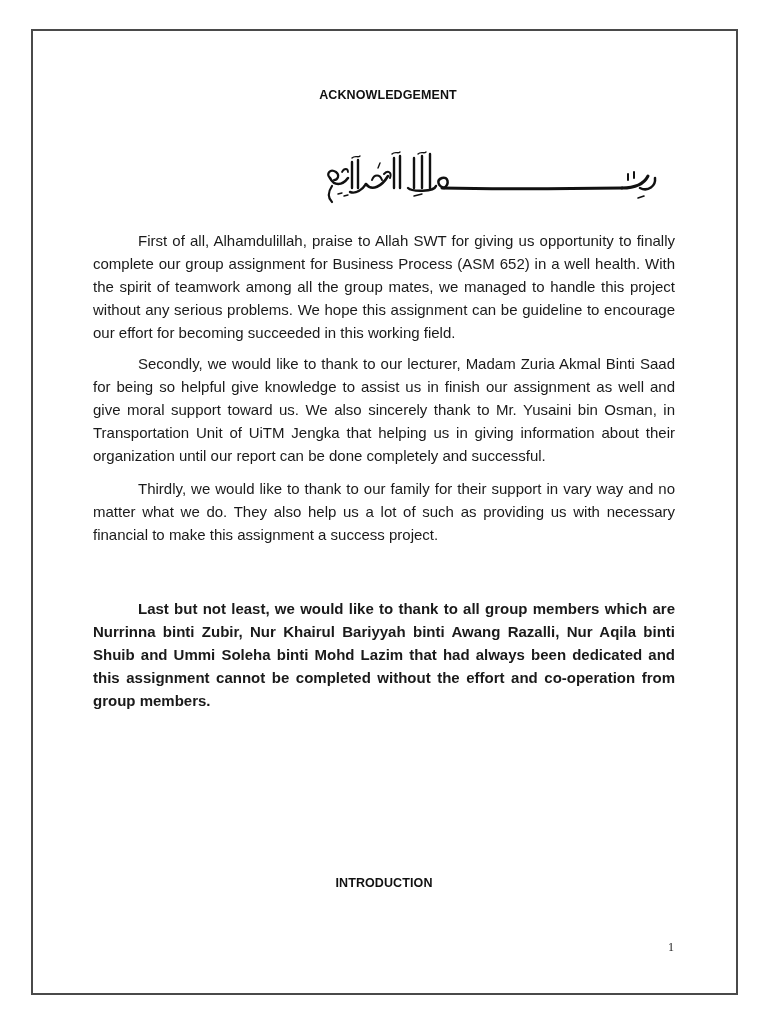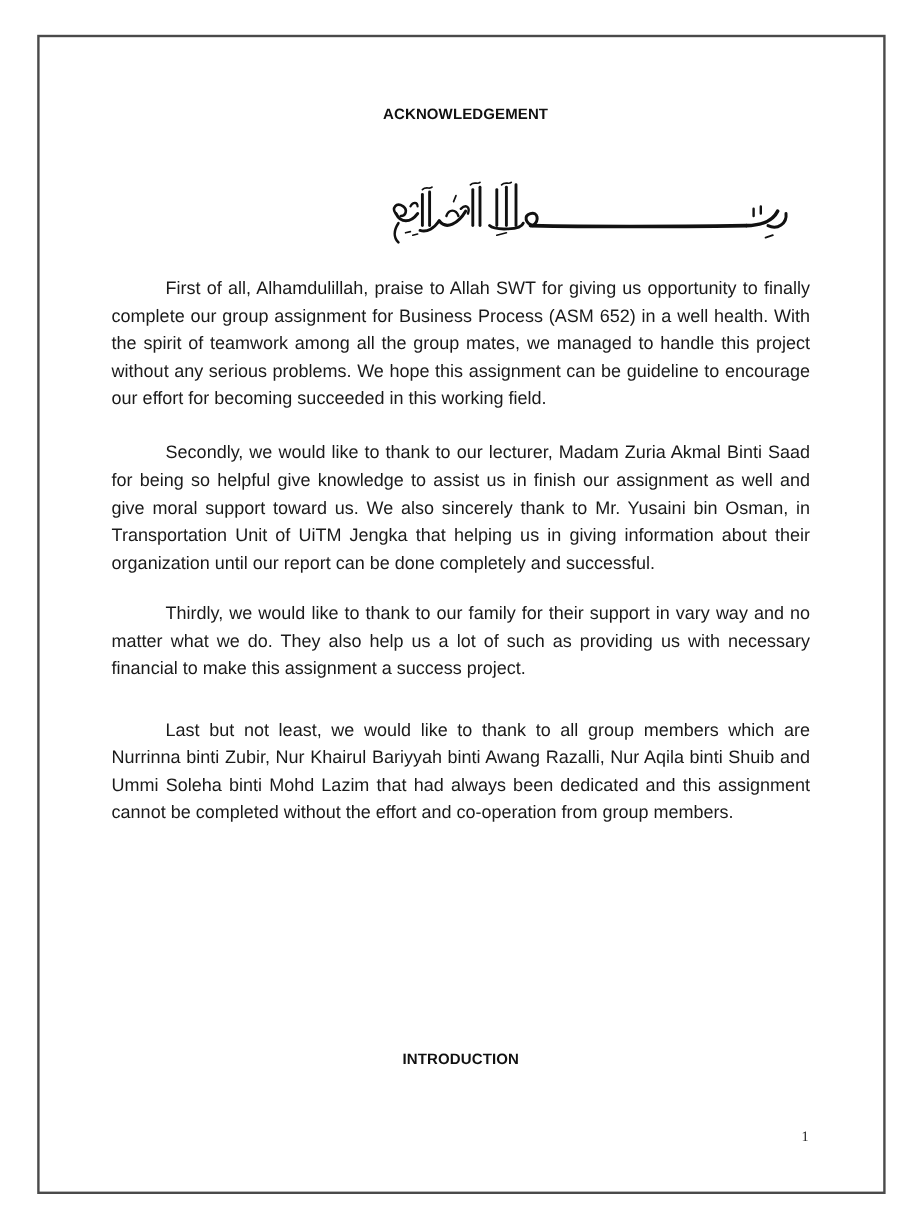--- a/index.html
+++ b/index.html
@@ -57,23 +57,23 @@
       position: absolute;
       left: 93px;
       width: 582px;
       font-size: 15px;
       line-height: 23px;
       text-align: justify;
       text-indent: 45px;
       color: #1a1a1a;
     }
     .p1 { top: 229px; }
-    .p2 { top: 366px; }
-    .p3 { top: 500px; }
-    .p4 { top: 597px; }
+    .p2 { top: 352px; }
+    .p3 { top: 477px; }
+    .p4 { top: 597px; font-weight: bold; }
     .page-number {
       position: absolute;
       left: 668px;
       top: 940px;
       font-family: "Liberation Serif", serif;
       font-size: 12px;
       color: #222222;
     }
   </style>
 </head>

